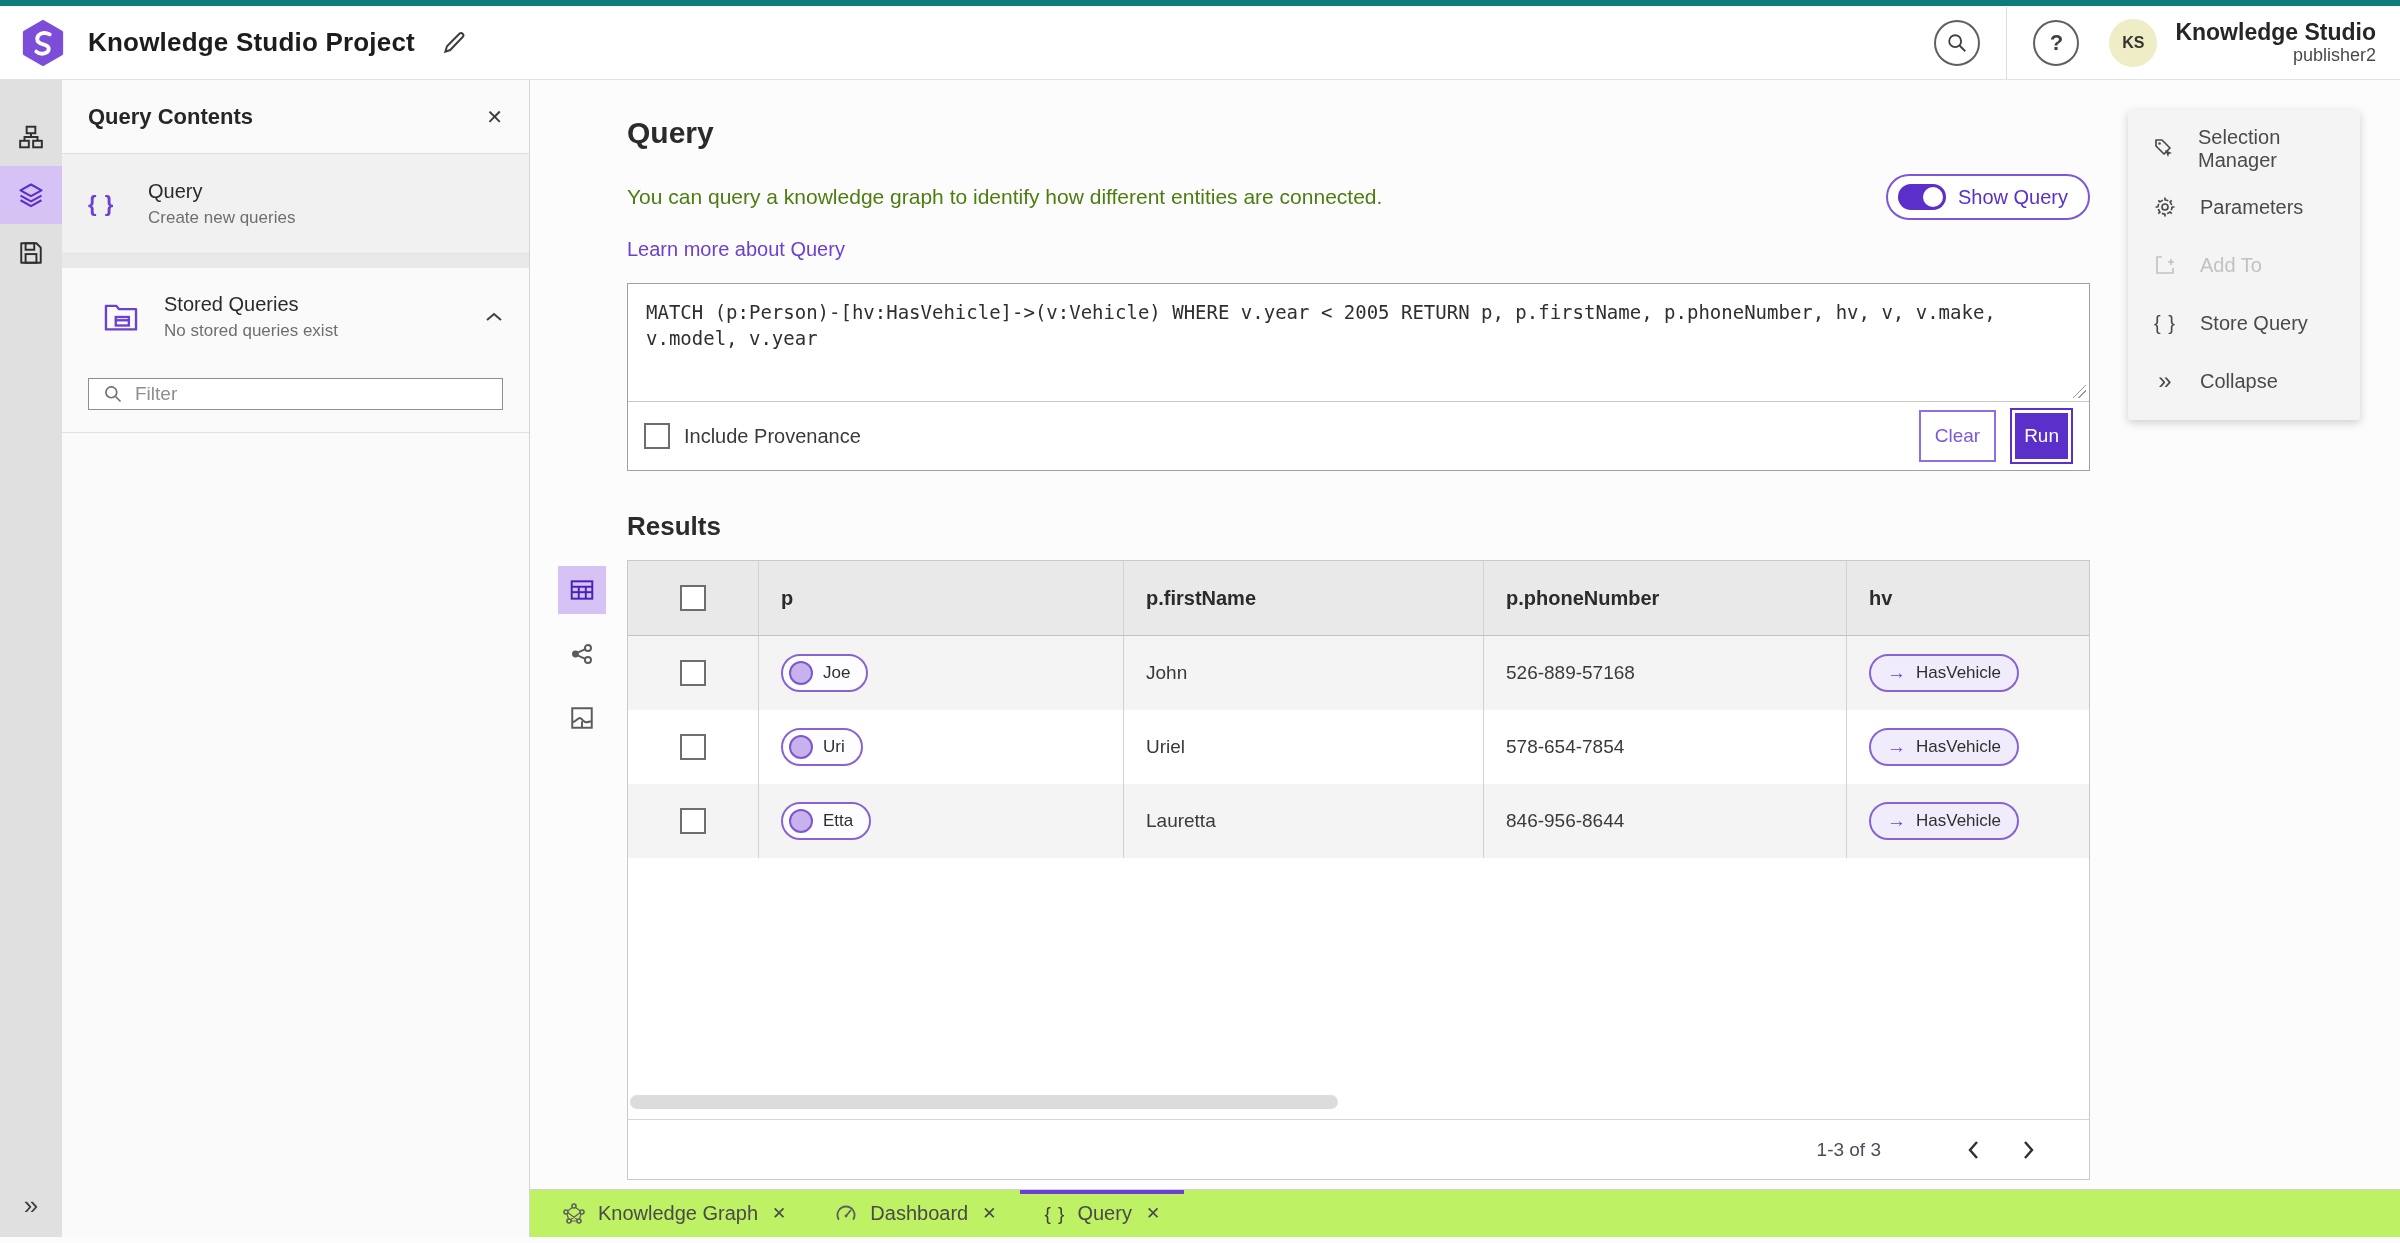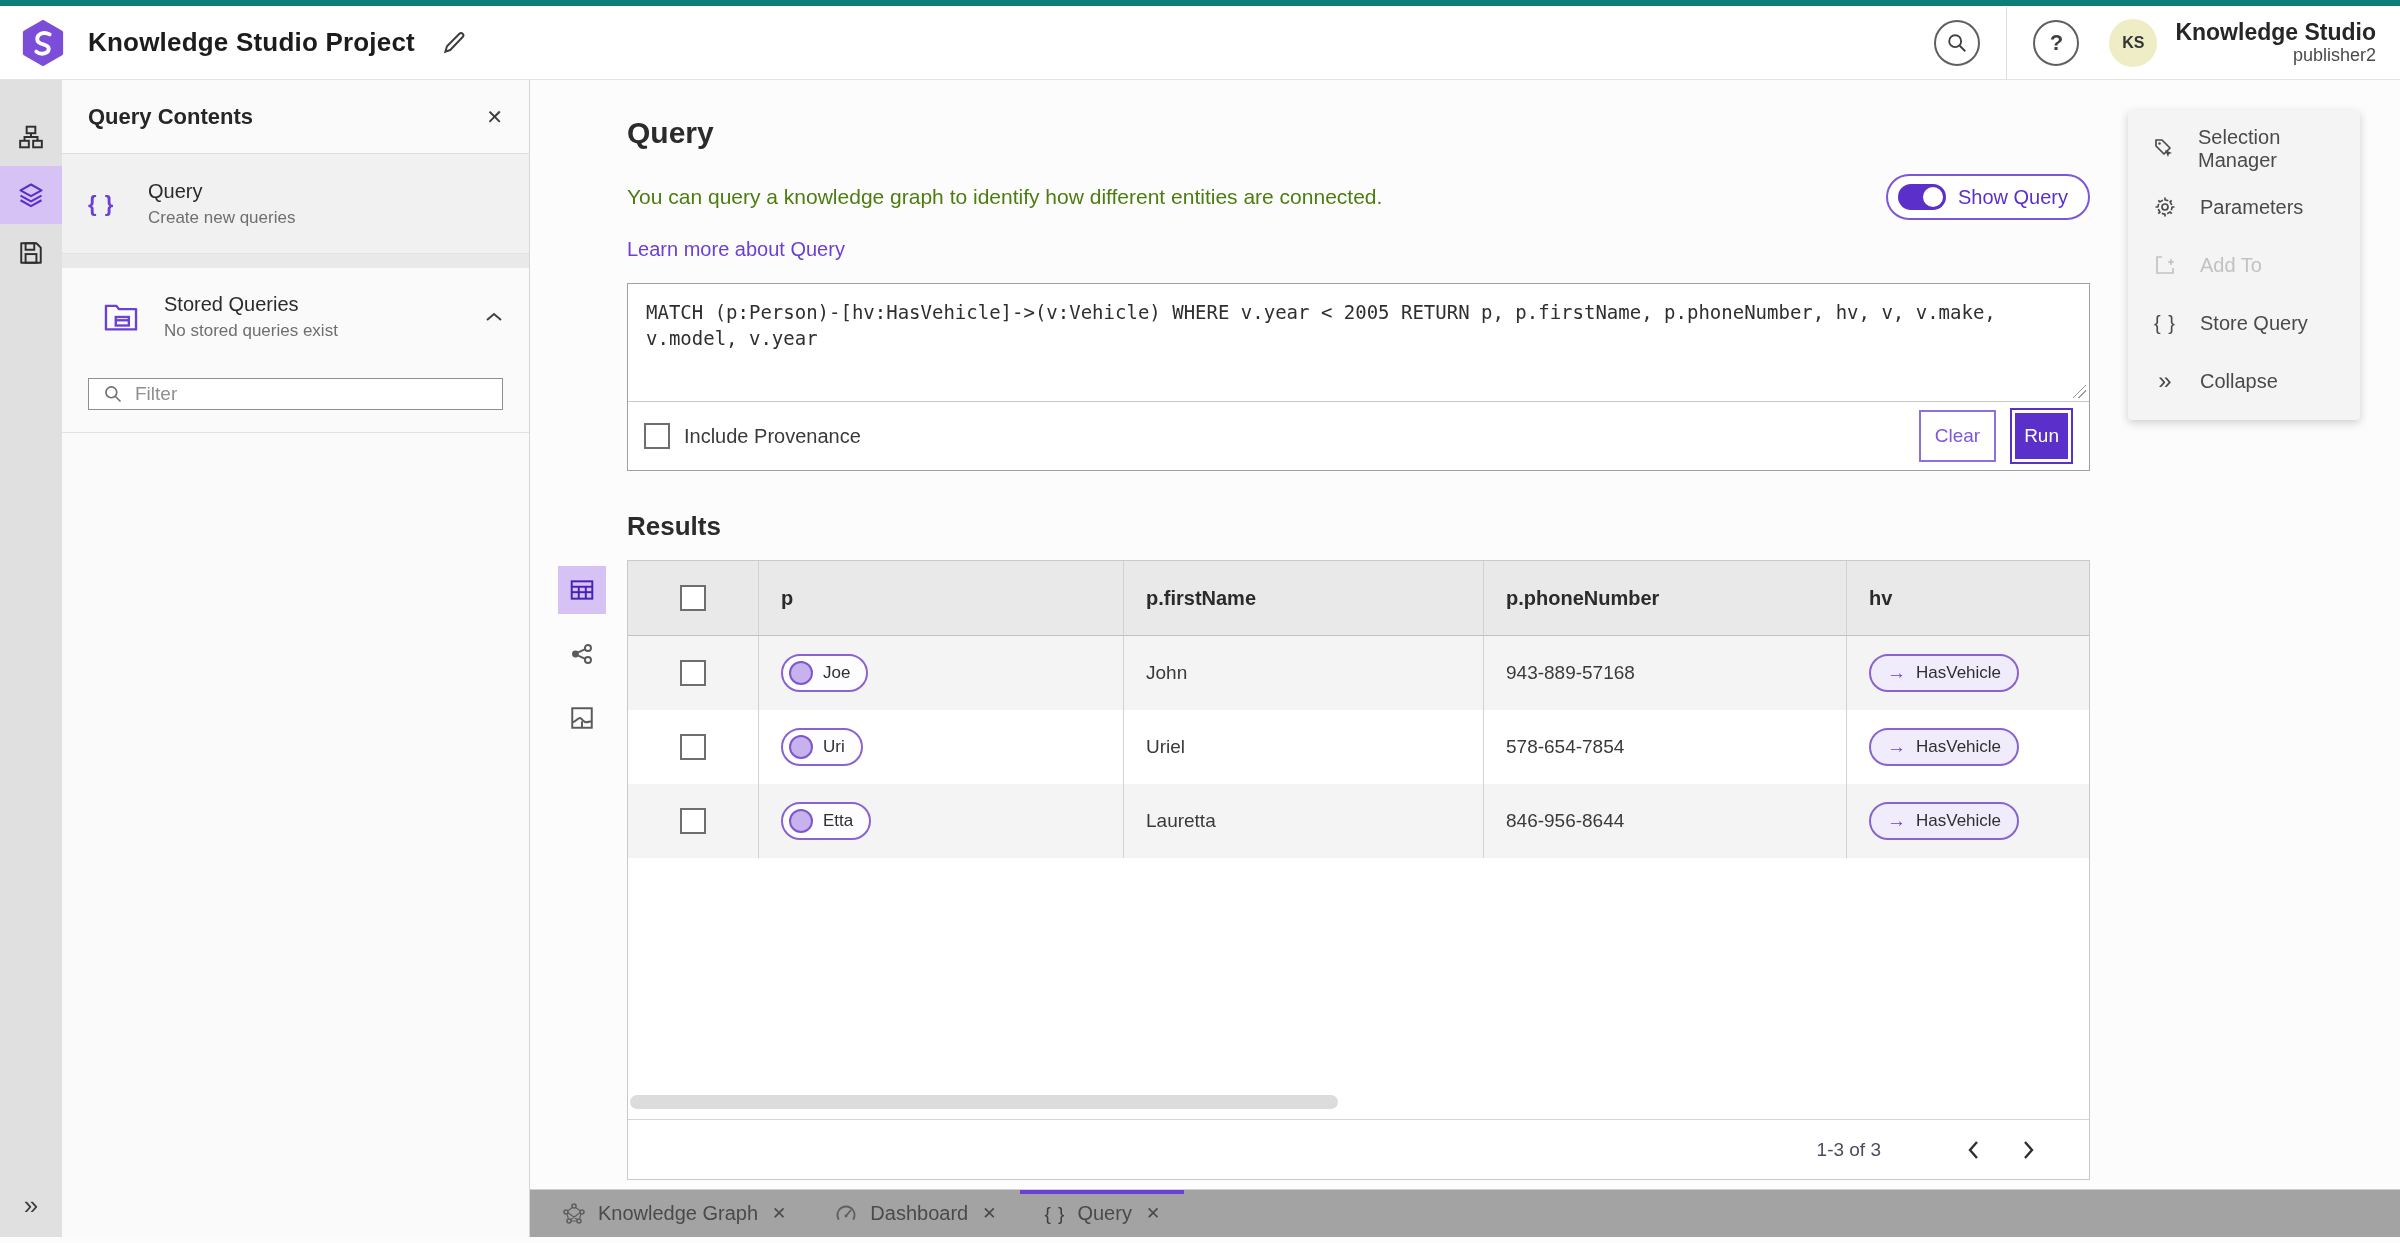--- a/index.html
+++ b/index.html
@@ -114,21 +114,21 @@
   
   .right-menu{ position:absolute; left:2128px; top:110px; width:232px; background:#f4f4f4; border-radius:4px; box-shadow:0 3px 10px rgba(0,0,0,.18); padding:10px 0; z-index:6;}
   .rm-item{ height:58px; display:flex; align-items:center; padding:0 24px; color:#4a4a4a; font-size:20px; cursor:pointer;}
   .rm-item .rm-ic{ width:26px; margin-right:22px; color:#4a4a4a; display:flex; justify-content:center;}
   .rm-item.disabled{ color:#c2c2c2; cursor:default;}
   .rm-item.disabled .rm-ic{ color:#c2c2c2;}
   .rm-braces{ font-size:20px; color:#4a4a4a; letter-spacing:1px;}
   .rm-collapse{ font-size:24px; color:#4a4a4a;}
 
   
-  .tabbar{ height:48px; background:#a3a3a3; border-top:1px solid #d0d0d0; display:flex; align-items:stretch; padding-left:8px;text-align:center;}
+  .tabbar{ height:48px; background:#bef264; border-top:1px solid #d0d0d0; display:flex; align-items:stretch; padding-left:8px;text-align:center;}
   .tab{ display:flex; align-items:center; gap:12px; padding:0 24px; font-size:20px; color:#4a4a4a; cursor:pointer; position:relative;}
   .tab .tab-ic{ color:#5f5f5f;}
   .tab.active{ box-shadow: inset 0 4px 0 var(--accent);}
   .tab-close{ font-size:17px; color:#4a4a4a; margin-left:2px; cursor:pointer;}
   .tab .braces{ font-size:19px; color:#3f3f3f; letter-spacing:1px;}
 </style>
 </head>
 <body>
 
 <div class="header">
@@ -308,21 +308,21 @@
             <div class="td">
                 <div class="checkbox"></div>
               </div>
             <div class="td">
               <div class="node-chip">
                 <div class="node-dot"></div>
                 <span class="chip-label">Joe</span>
               </div>
             </div>
             <div class="td">John</div>
-            <div class="td">943-889-57168</div>
+            <div class="td">526-889-57168</div>
             <div class="td">
               <div class="edge-chip">
                 <span class="edge-arrow">→</span>
                 <span class="chip-label">HasVehicle</span>
               </div>
             </div>
           </div>
 
           <div class="tgrid trow even">
             <div class="td">

